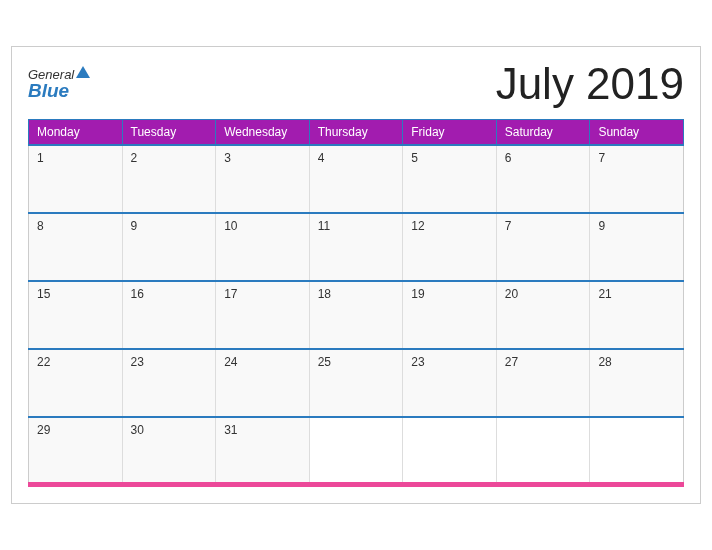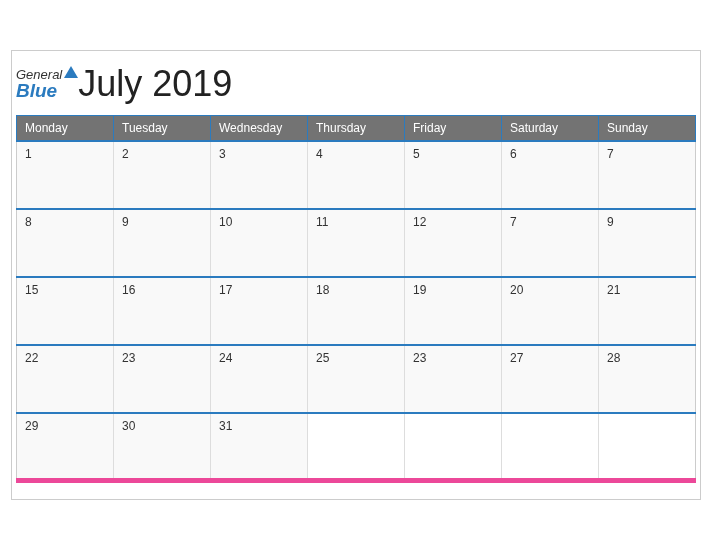--- a/index.html
+++ b/index.html
@@ -9,21 +9,21 @@
       background: #fff;
       font-family: Arial, sans-serif;
       display: flex;
       align-items: center;
       justify-content: center;
     }
     .calendar-container {
       width: 690px;
       background: #fff;
       border: 1px solid #ccc;
-      padding: 12px 4px 16px;
+      padding: 12px 16px 16px;
     }
     .header {
       display: flex;
       align-items: center;
       justify-content: space-between;
       margin-bottom: 10px;
     }
     .logo {
       display: flex;
       flex-direction: column;
@@ -50,38 +50,38 @@
       margin-left: 2px;
       vertical-align: middle;
       position: relative;
       top: -2px;
     }
     .logo-row {
       display: flex;
       align-items: center;
     }
     .calendar-title {
-      font-size: 36px;
+      font-size: 44px;
       color: #222;
       font-weight: normal;
-      text-align: left;
+      text-align: right;
       flex: 1;
     }
     .country-name {
       font-size: 14px;
       color: #333;
       text-align: right;
       min-width: 140px;
     }
     .calendar-grid {
       width: 100%;
       border-collapse: collapse;
     }
     .calendar-grid th {
-      background-color: #737373;
+      background-color: #a21caf;
       color: #fff;
       font-size: 12px;
       font-weight: normal;
       padding: 5px 8px;
       text-align: left;
       border: 1px solid #2b7bbf;
     }
     .calendar-grid td {
       width: calc(100% / 7);
       height: 68px;

